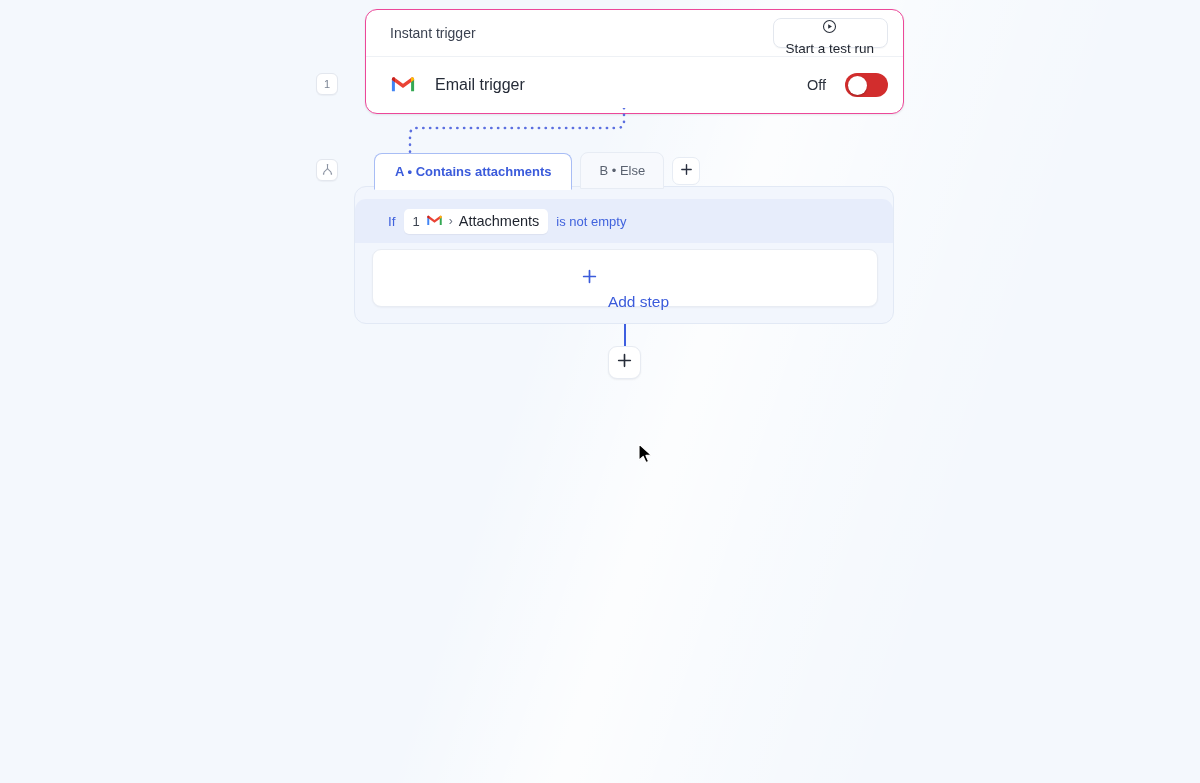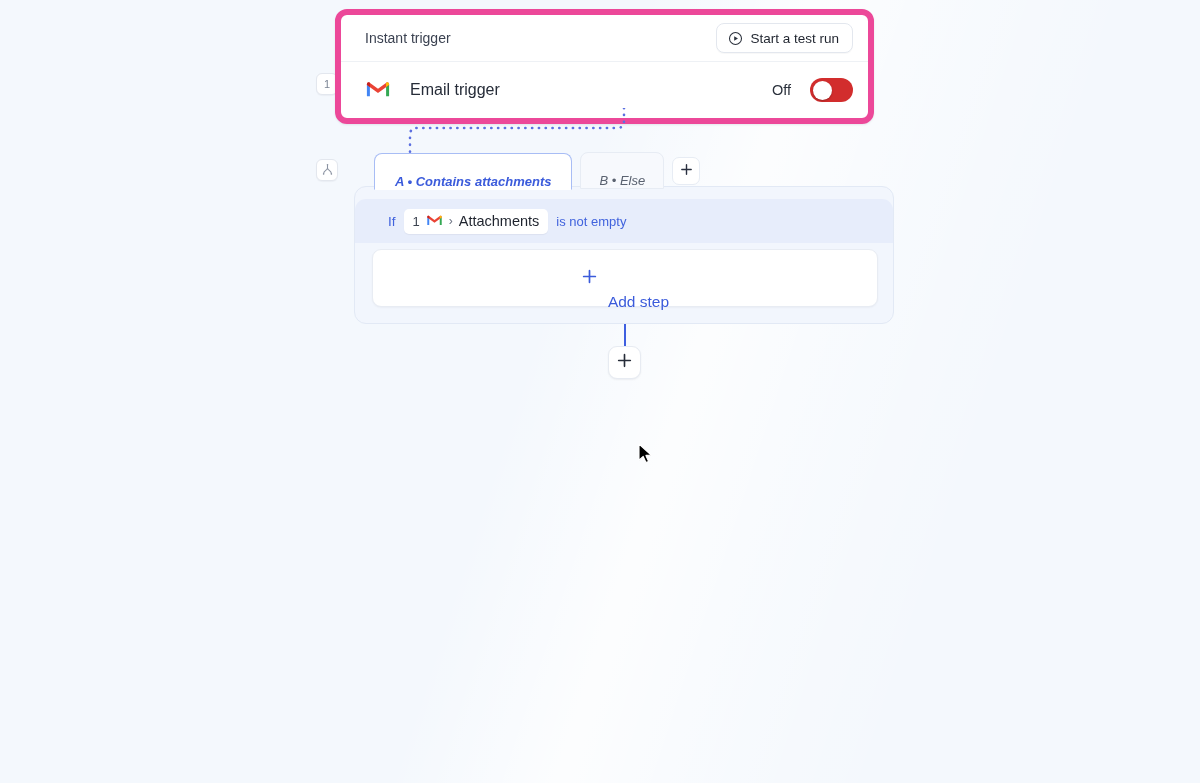--- a/index.html
+++ b/index.html
@@ -38,24 +38,24 @@
     font-size: 11px;
     color: #7b8494;
     box-shadow: 0 1px 1px rgba(16,24,40,0.04);
   }
   .rail-marker.m1 { left: 316px; top: 73px; }
   .rail-marker.m2 { left: 316px; top: 159px; }
 
   
   .trigger-card {
     position: absolute;
-    left: 335px; top: 9px;
+    left: 365px; top: 9px;
     width: 539px;
     background: #ffffff;
-    border: 6px solid #ec4899;
+    border: 1px solid #ec4899;
     border-radius: 12px;
     box-shadow: 0 1px 2px rgba(16,24,40,0.05), 0 1px 3px rgba(16,24,40,0.04);
     overflow: hidden;
   }
   .trigger-head {
     height: 47px;
     display: flex; align-items: center; justify-content: space-between;
     padding: 0 15px 0 24px;
     border-bottom: 1px solid #eef1f5;
   }
@@ -67,20 +67,21 @@
     display: inline-flex; align-items: center; gap: 7px;
     height: 30px;
     padding: 0 13px 0 11px;
     border: 1px solid #e3e7ee;
     border-radius: 8px;
     background: #ffffff;
     font-size: 13.5px;
     color: #1f242e;
     cursor: pointer;
     box-shadow: 0 1px 1px rgba(16,24,40,0.03);
+    flex-direction: column;
   }
   .test-run-btn svg { display: block; }
 
   .trigger-body {
     height: 56px;
     display: flex; align-items: center;
     padding: 0 15px 0 24px;
   }
   .gmail-icon { display: block; flex: 0 0 auto; }
   .trigger-name {
@@ -128,27 +129,26 @@
 
   
   .tabs-row {
     position: absolute;
     left: 374px; top: 152px;
     display: flex; align-items: flex-end; gap: 8px;
     z-index: 3;
   }
   .tab {
     height: 37px;
-    display: inline-flex; align-items: flex-end;
+    display: inline-flex; align-items: center;
     padding: 0 18px;
     border-radius: 8px 8px 0 0;
     font-size: 13px;
     cursor: pointer;
     white-space: nowrap;
-    font-style: italic;
   }
   .tab.active {
     background: #ffffff;
     border: 1px solid #a8bdf5;
     border-bottom: 1px solid #ffffff;
     color: #3b5bdb;
     font-weight: bold;
     margin-bottom: -1px;
     padding: 0 20px;
   }

